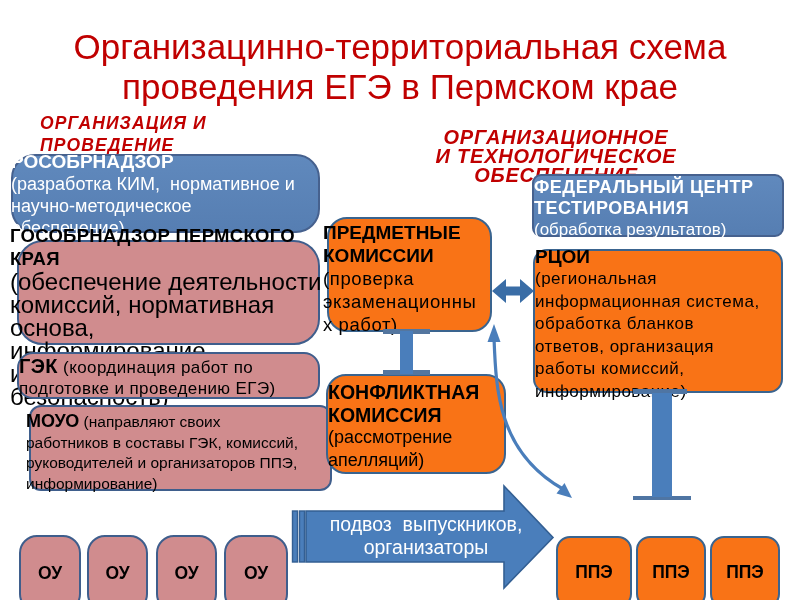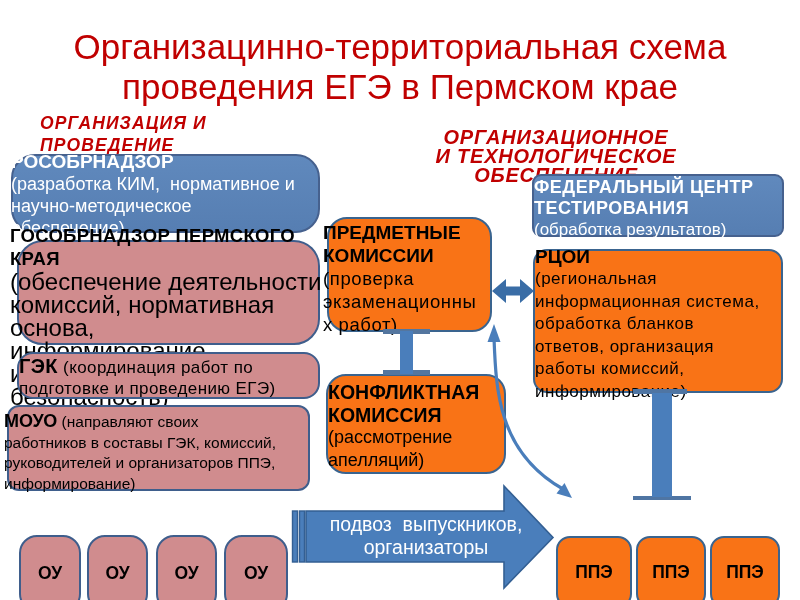--- a/index.html
+++ b/index.html
@@ -59,21 +59,21 @@
 комиссий, нормативная основа,
 информирование,
 информационная безопасность)</div>
   </div>
 
   <div class="box pink" style="left:17px;top:352px;width:303px;height:47px;border-radius:16px;">
     <div class="btxt bb" style="left:0;top:2px;width:100%;line-height:21px;font-size:17px;letter-spacing:0.4px;"><b class="inb">ГЭК</b> <span>(координация работ по
 подготовке и проведению ЕГЭ)</span></div>
   </div>
 
-  <div class="box pink" style="left:7px;top:405px;width:303px;height:86px;border-radius:12px;">
+  <div class="box pink" style="left:29px;top:405px;width:303px;height:86px;border-radius:12px;">
     <div class="btxt bb" style="left:-5px;top:4px;width:310px;line-height:20.5px;font-size:15.5px;"><b class="inb" style="font-size:18px;">МОУО</b> <span>(направляют своих
 работников в составы ГЭК, комиссий,
 руководителей и организаторов ППЭ,
 информирование)</span></div>
   </div>
 
   <div class="box pink cell-label" style="left:19px;top:499px;width:62px;height:77px;border-radius:18px;">
       <span>ОУ</span>
     </div>
   <div class="box pink cell-label" style="left:87px;top:499px;width:61px;height:77px;border-radius:18px;">

